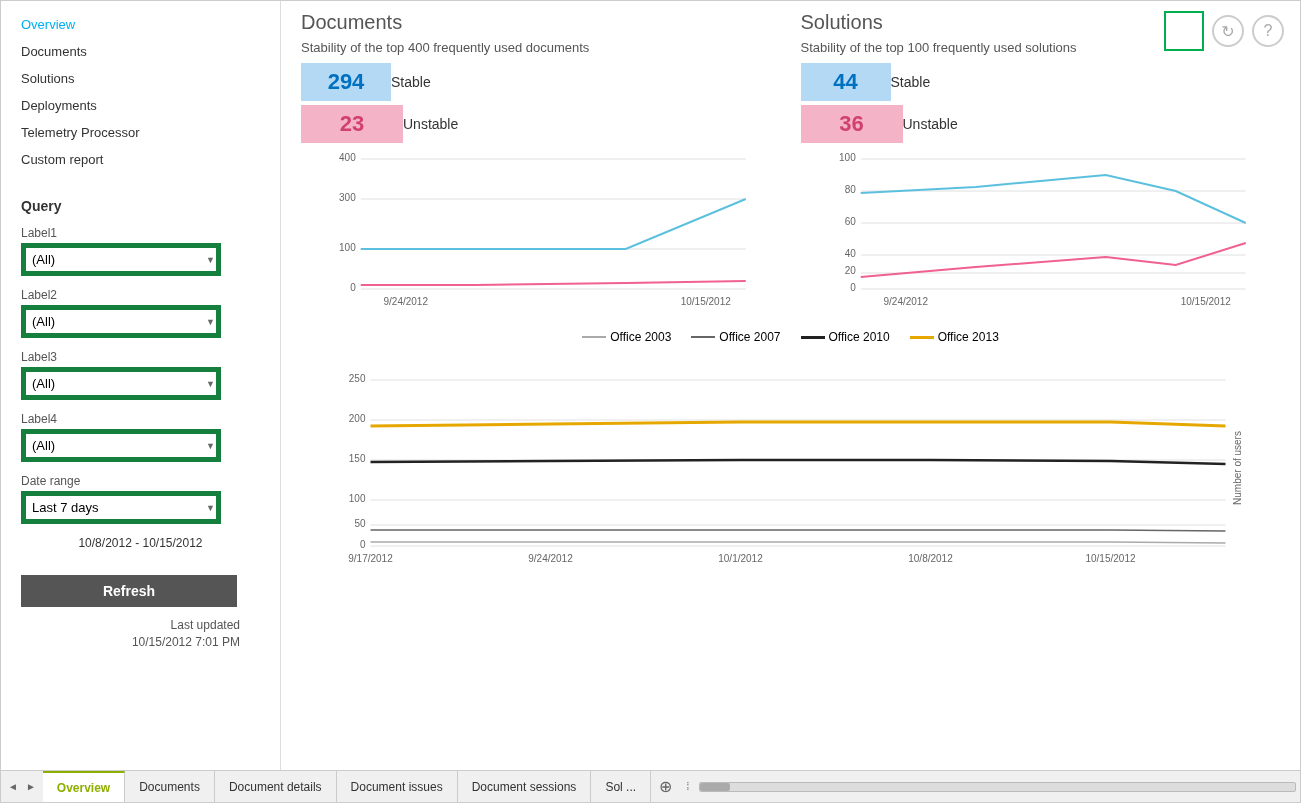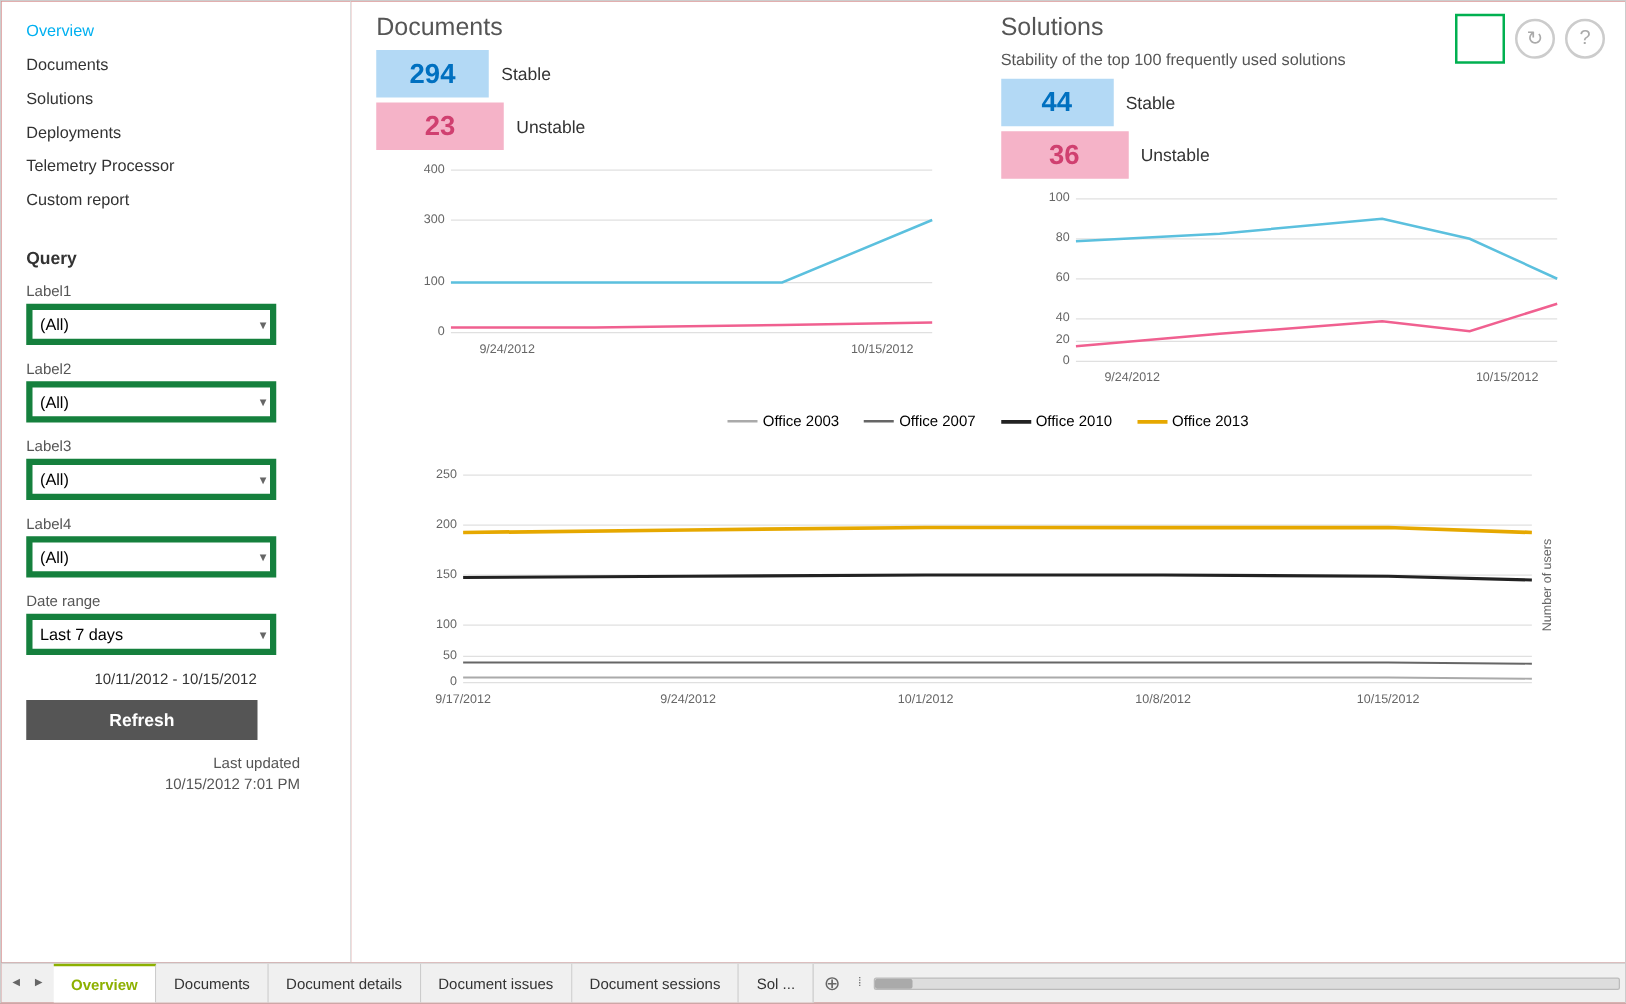--- a/index.html
+++ b/index.html
@@ -1,51 +1,51 @@
 <!DOCTYPE html>
 <html><head>
   <meta charset="utf-8">
   <style>
     * { box-sizing: border-box; margin: 0; padding: 0; }
     body { font-family: 'Segoe UI', Arial, sans-serif; font-size: 13px; background: #f0f0f0; overflow: hidden; width: 1301px; height: 803px; }
 
-    .outer-container { display: flex; flex-direction: column; height: 803px; background: #b91c1c; border: 1px solid #ccc; }
+    .outer-container { display: flex; flex-direction: column; height: 803px; background: #bef264; border: 1px solid #ccc; }
 
     .main-area { display: flex; flex: 1; overflow: hidden; }
 
     
     .sidebar { width: 280px; min-width: 280px; background: #fff; border-right: 1px solid #ddd; padding: 0; display: flex; flex-direction: column; }
     .sidebar-nav { padding: 10px 0; }
     .sidebar-nav-item { padding: 6px 20px; cursor: pointer; color: #333; font-size: 13px; }
     .sidebar-nav-item.active { color: #00b0f0; }
 
     .query-section { padding: 15px 20px; flex: 1; }
     .query-title { font-size: 14px; font-weight: bold; color: #333; margin-bottom: 12px; }
     .query-field { margin-bottom: 12px; }
     .query-label { font-size: 12px; color: #555; margin-bottom: 3px; }
     .select-wrapper { position: relative; display: inline-block; }
     .select-wrapper::after { content: '▼'; font-size: 9px; position: absolute; right: 6px; top: 50%; transform: translateY(-50%); pointer-events: none; color: #666; }
     .select-wrapper select { width: 200px; padding: 4px 24px 4px 6px; border: 5px solid #15803d; font-size: 13px; background: #fff; appearance: none; -webkit-appearance: none; cursor: pointer; }
     .date-range-text { font-size: 12px; color: #333; text-align: center; margin: 6px 0; }
 
-    .refresh-btn { width: 185px; padding: 8px; background: #555; color: #fff; border: none; font-size: 14px; font-weight: bold; cursor: pointer; margin-top: 4px; }
+    .refresh-btn { width: 216px; padding: 8px; background: #555; color: #fff; border: none; font-size: 14px; font-weight: bold; cursor: pointer; margin-top: 19px; }
 
     .last-updated { font-size: 12px; color: #555; text-align: right; margin-top: 10px; padding-right: 20px; line-height: 1.4; }
 
     
     .content { flex: 1; overflow-y: auto; padding: 10px 20px; background: #fff; position: relative; }
     .icon-btn { width: 32px; height: 32px; border: 2px solid #ccc; border-radius: 50%; display: flex; align-items: center; justify-content: center; cursor: pointer; font-size: 16px; color: #aaa; background: #fff; }
 
     
     .charts-row { display: flex; gap: 20px; margin-bottom: 20px; }
     .chart-panel { flex: 1; }
     .chart-panel-title { font-size: 20px; color: #555; margin-bottom: 6px; }
     .chart-subtitle { font-size: 13px; color: #555; margin-bottom: 8px; }
 
-    .stat-row { display: flex; align-items: center; gap: 10px; margin-bottom: 4px; }
+    .stat-row { display: flex; align-items: center; margin-bottom: 4px; }
     .stat-box-blue { background: #b3d9f5; color: #0070c0; font-size: 22px; font-weight: bold; width: 90px; text-align: center; padding: 6px; }
     .stat-box-pink { background: #f5b3c8; color: #d04070; font-size: 22px; font-weight: bold; width: 102px; text-align: center; padding: 6px; }
     .stat-label { font-size: 14px; color: #333; }
 
     
     .chart-svg-container { width: 100%; }
 
     
     .deployment-section { margin-top: 10px; }
     .deployment-title { font-size: 22px; color: #555; margin-bottom: 8px; }
@@ -127,21 +127,21 @@
 
         <div class="query-field">
           <div class="query-label">Date range</div>
           <div class="select-wrapper">
             <select>
               <option>Last 7 days</option>
             </select>
           </div>
         </div>
 
-        <div class="date-range-text">10/11/2012 - 10/15/2012</div>
+        <div class="date-range-text">10/8/2012 - 10/15/2012</div>
 
         <button class="refresh-btn">Refresh</button>
 
         <div class="last-updated">
           <span>Last updated</span><br>
           <span>10/15/2012 7:01 PM</span>
         </div>
       </div>
     </div>
 
@@ -150,20 +150,21 @@
       <div style="position: absolute; top: 10px; right: 16px; display: flex; align-items: center; gap: 8px;">
         <div class="green-cell"></div>
         <div class="icon-btn">↻</div>
         <div class="icon-btn">?</div>
       </div>
 
       <div class="charts-row">
 
         <div class="chart-panel">
           <div class="chart-panel-title">Documents</div>
+          <div class="chart-subtitle">Stability of the top 400 frequently used documents</div>
           <div class="stat-row">
             <div class="stat-box-blue">294</div>
             <div class="stat-label">Stable</div>
           </div>
           <div class="stat-row">
             <div class="stat-box-pink">23</div>
             <div class="stat-label">Unstable</div>
           </div>
 
           <div class="chart-svg-container">

